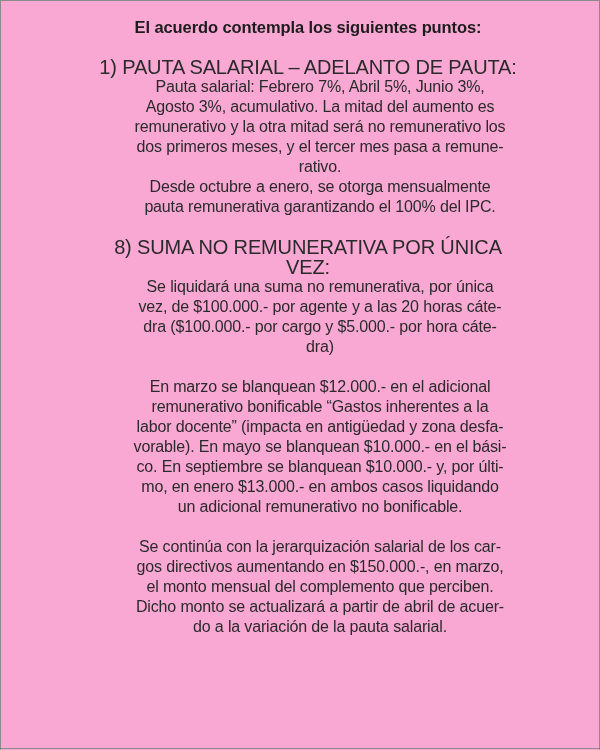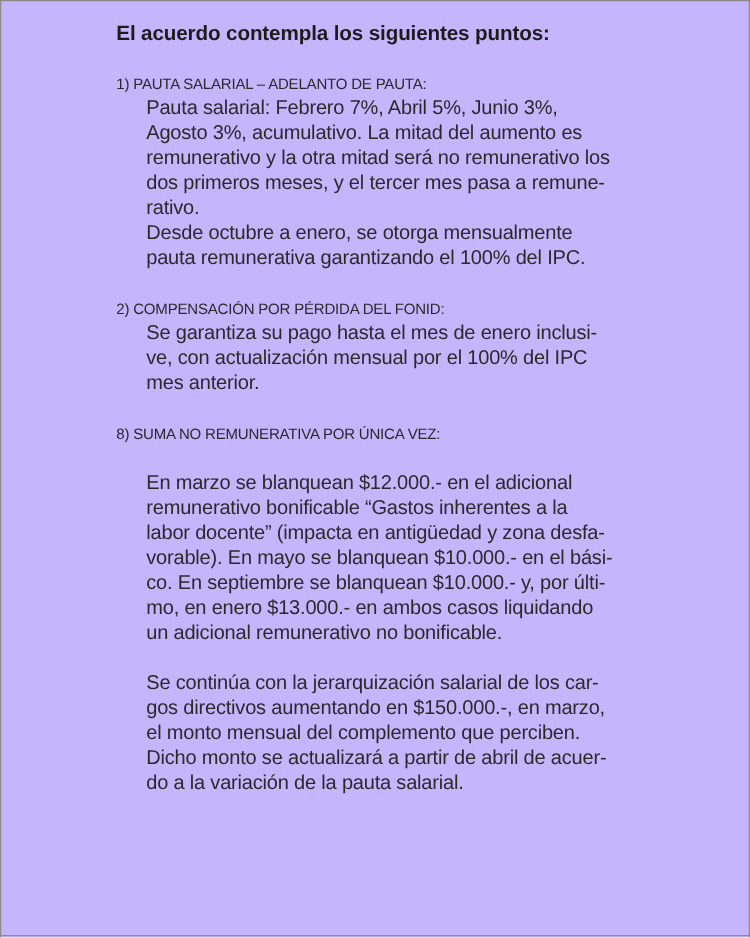--- a/index.html
+++ b/index.html
@@ -11,24 +11,25 @@
     width: 600px;
     height: 750px;
     overflow: hidden;
     font-family: "Liberation Sans", sans-serif;
   }
   #page {
     position: relative;
     width: 600px;
     height: 750px;
     box-sizing: border-box;
-    background: #c4b5fd;
+    background: #f9a8d4;
     border-top: 1px solid #8b8b8b;
     border-left: 1px solid #8b8b8b;
     border-right: 1px solid #8b8b8b;
+    text-align: center;
   }
   #bottom-rule {
     position: absolute;
     left: 0;
     top: 747px;
     width: 600px;
     height: 0;
     border-top: 1px solid #8b8b8b;
   }
   #content {
@@ -46,21 +47,21 @@
     margin: 0 0 20px 0;
     white-space: nowrap;
   }
   .section {
     margin: 0 0 20px 0;
   }
   .section:last-of-type {
     margin-bottom: 0;
   }
   .sec-heading {
-    font-size: 12px;
+    font-size: 20px;
     color: #2a2a2a;
     line-height: 20px;
     letter-spacing: -0.15px;
     white-space: pre-line;
   }
   .sec-body {
     font-size: 16px;
     color: #2a2a2a;
     line-height: 20px;
     letter-spacing: -0.15px;
@@ -81,29 +82,27 @@
       <div class="sec-heading">1) PAUTA SALARIAL – ADELANTO DE PAUTA:</div>
       <div class="sec-body">Pauta salarial: Febrero 7%, Abril 5%, Junio 3%,
 Agosto 3%, acumulativo. La mitad del aumento es
 remunerativo y la otra mitad será no remunerativo los
 dos primeros meses, y el tercer mes pasa a remune-
 rativo.
 Desde octubre a enero, se otorga mensualmente
 pauta remunerativa garantizando el 100% del IPC.</div>
     </div>
 
-    <div class="section">
-      <div class="sec-heading">2) COMPENSACIÓN POR PÉRDIDA DEL FONID:</div>
-      <div class="sec-body">Se garantiza su pago hasta el mes de enero inclusi-
-ve, con actualización mensual por el 100% del IPC
-mes anterior.</div>
-    </div>
 
     <div class="section">
       <div class="sec-heading">8) SUMA NO REMUNERATIVA POR ÚNICA VEZ:</div>
+      <div class="sec-body">Se liquidará una suma no remunerativa, por única
+vez, de $100.000.- por agente y a las 20 horas cáte-
+dra ($100.000.- por cargo y $5.000.- por hora cáte-
+dra)</div>
     </div>
 
     <div class="section">
       <div class="sec-body">En marzo se blanquean $12.000.- en el adicional
 remunerativo bonificable “Gastos inherentes a la
 labor docente” (impacta en antigüedad y zona desfa-
 vorable). En mayo se blanquean $10.000.- en el bási-
 co. En septiembre se blanquean $10.000.- y, por últi-
 mo, en enero $13.000.- en ambos casos liquidando
 un adicional remunerativo no bonificable.</div>

